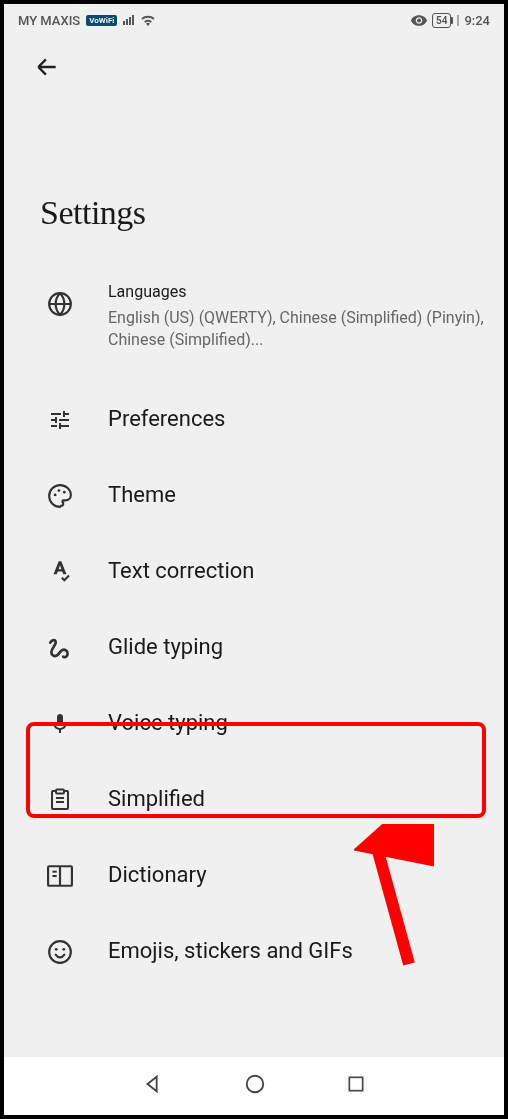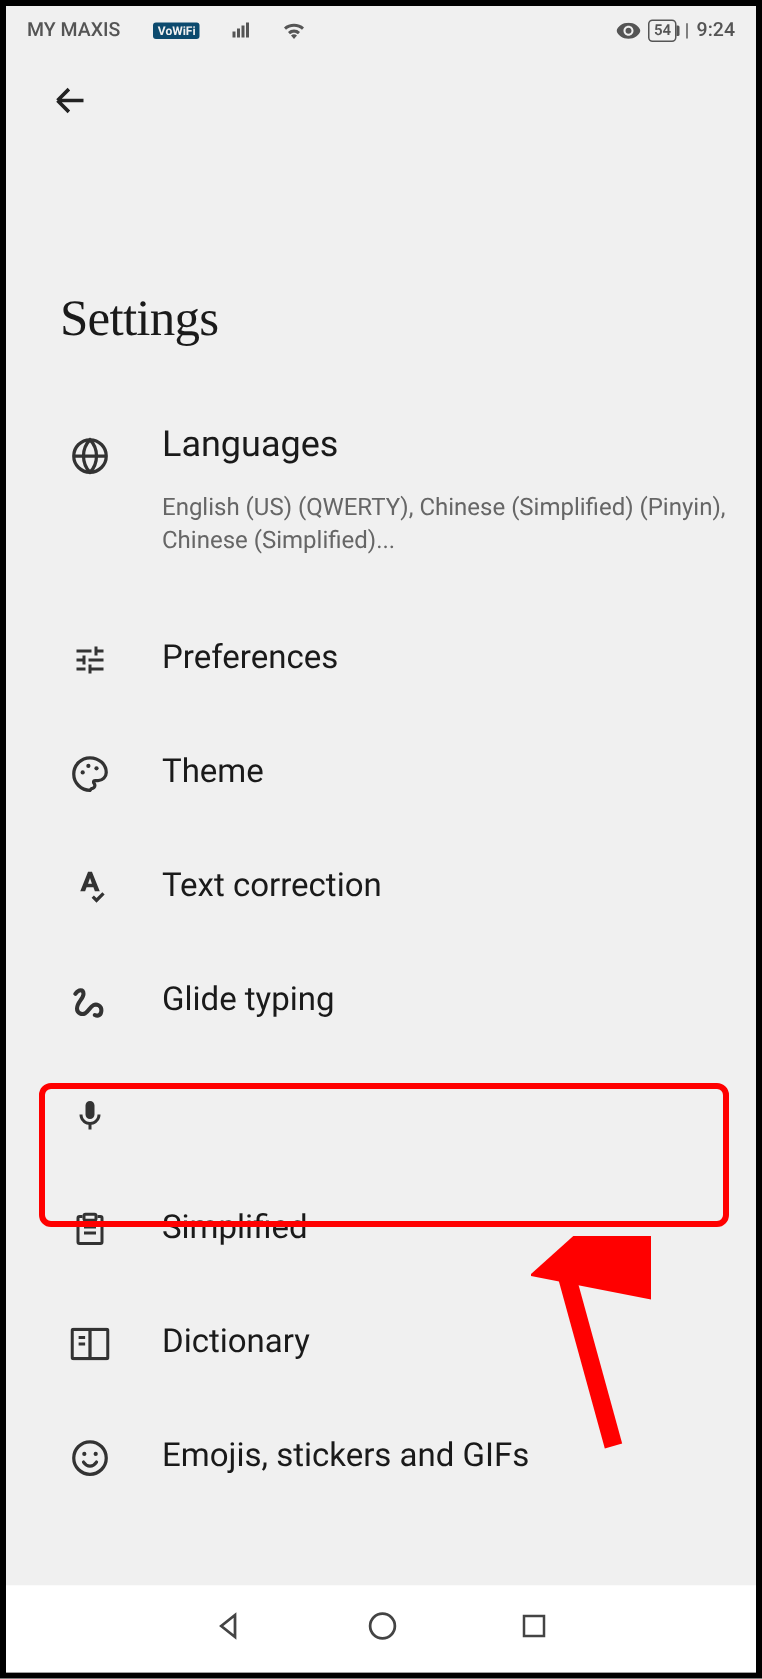--- a/index.html
+++ b/index.html
@@ -28,21 +28,21 @@
       justify-content: space-between;
       align-items: center;
       padding: 0 14px;
       font-size: 13px;
       color: #555;
       font-weight: 500;
     }
     .status-left {
       display: flex;
       align-items: center;
-      gap: 22px;
+      gap: 6px;
     }
     .status-right {
       display: flex;
       align-items: center;
       gap: 5px;
     }
     .vowifi-badge {
       background: #0c4a6e;
       color: #f0f0f0;
       font-size: 8px;
@@ -123,22 +123,22 @@
     .item-content {
       flex: 1;
       min-width: 0;
     }
     .item-title {
       font-size: 22px;
       color: #1a1a1a;
       font-weight: 400;
     }
     .item-title.large {
-      font-size: 24px;
-      margin-bottom: 17px;
+      font-size: 16px;
+      margin-bottom: 6px;
     }
     .item-subtitle {
       font-size: 16px;
       color: #666;
       line-height: 1.4;
     }
     .highlight-box {
       position: absolute;
       border: 4px solid #ff0000;
       border-radius: 8px;
@@ -268,20 +268,23 @@
         <div class="item-title">Glide typing</div>
       </div>
     </div>
 
     <div class="setting-item">
       <div class="item-icon">
         <svg width="24" height="24" viewBox="0 0 24 24">
             <path fill="#333" d="M12 14c1.7 0 3-1.3 3-3V5c0-1.7-1.3-3-3-3S9 3.3 9 5v6c0 1.7 1.3 3 3 3zm5-3c0 2.8-2.2 5-5 5s-5-2.2-5-5H5c0 3.5 2.6 6.4 6 6.9V21h2v-3.1c3.4-.5 6-3.4 6-6.9h-2z"></path>
           </svg>
       </div>
+      <div class="item-content">
+        <div class="item-title">Voice typing</div>
+      </div>
     </div>
 
     <div class="setting-item">
       <div class="item-icon">
         <svg width="24" height="24" viewBox="0 0 24 24">
             <path fill="none" stroke="#333" stroke-width="2" d="M17 3h2c.6 0 1 .4 1 1v16c0 .6-.4 1-1 1H5c-.6 0-1-.4-1-1V4c0-.6.4-1 1-1h2"></path>
             <rect x="8" y="1.5" width="8" height="4" rx="1" fill="none" stroke="#333" stroke-width="2"></rect>
             <path stroke="#333" stroke-width="2" d="M8 10h8M8 14h8"></path>
           </svg>
       </div>

